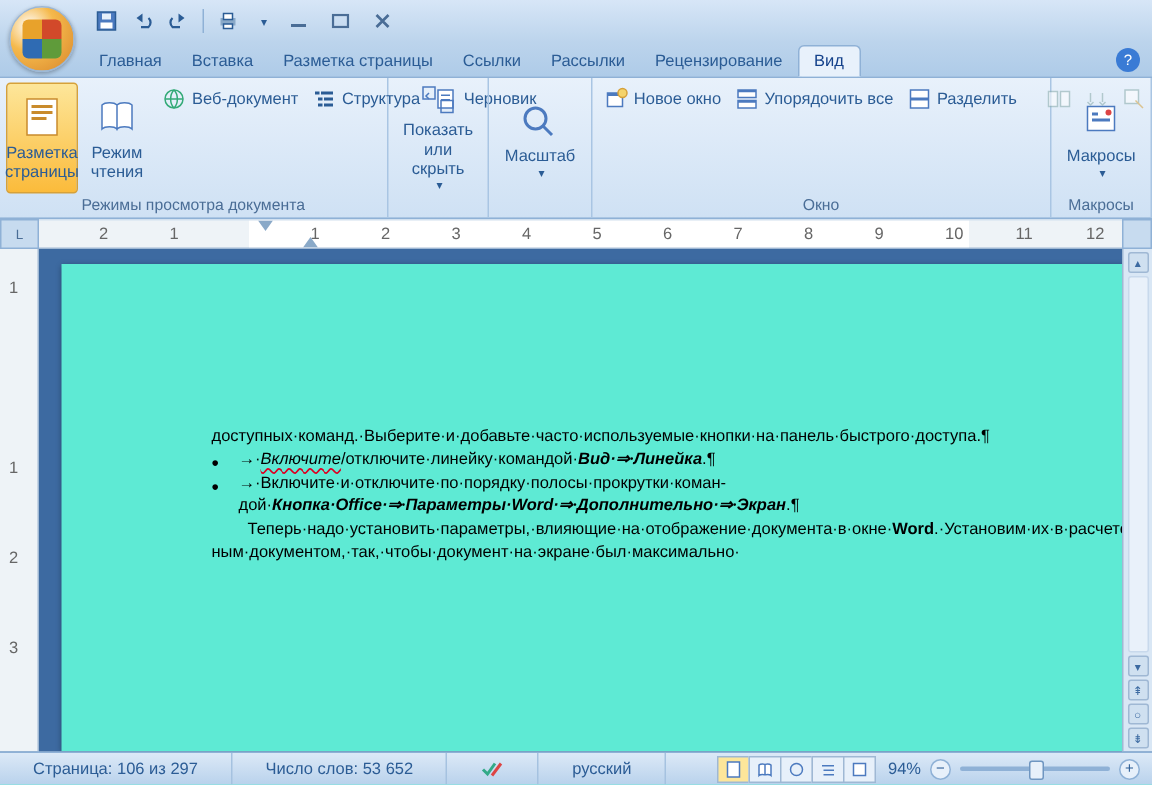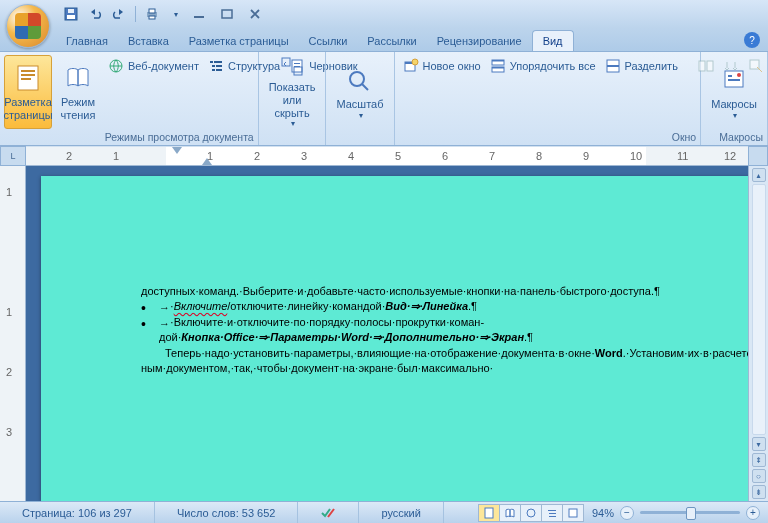--- a/index.html
+++ b/index.html
@@ -21,21 +21,21 @@
   
   .tabstrip { height:24px; display:flex; align-items:flex-end; padding-left:56px; gap:0; background:linear-gradient(#bcd4ec,#aecbe8); border-bottom:1px solid #8fb1d6; position:relative; }
   .tab { padding:4px 10px 4px; color:#2b5c95; cursor:pointer; border-top-left-radius:4px; border-top-right-radius:4px; }
   .tab.active { background:#e8f1fb; border:1px solid #8fb1d6; border-bottom:none; color:#15428b; font-weight:normal; }
   .help-icon { position:absolute; right:8px; top:4px; width:16px; height:16px; border-radius:50%; background:#3a7bd5; color:#fff; display:flex; align-items:center; justify-content:center; font-size:10px; }
 
   
   .ribbon { height:94px; background:linear-gradient(#e8f1fb,#cfe1f4); display:flex; border-bottom:1px solid #8fb1d6; }
   .group { border-right:1px solid #a9c5e3; display:flex; flex-direction:column; padding:3px 4px 0; }
   .group-body { flex:1; display:flex; align-items:flex-start; gap:2px; }
-  .group-label { text-align:right; color:#4a6d96; font-size:10.5px; padding:2px 0; white-space:nowrap; }
+  .group-label { text-align:center; color:#4a6d96; font-size:10.5px; padding:2px 0; white-space:nowrap; }
   .bigbtn { display:flex; flex-direction:column; align-items:center; justify-content:center; padding:2px 6px; border-radius:3px; min-width:48px; height:74px; color:#2b5c95; text-align:center; line-height:1.15; cursor:pointer; }
   .bigbtn.active { background:linear-gradient(#fde69a,#fbbb3b); border:1px solid #d6a13a; }
   .bigbtn .ic { width:32px; height:32px; margin-bottom:2px; display:flex; align-items:center; justify-content:center; }
   .smallbtnrow { display:flex; gap:1px; }
   .smallbtn { display:flex; align-items:center; gap:4px; padding:2px 4px; color:#2b5c95; cursor:pointer; height:22px; white-space:nowrap; }
   .smallbtn .ic { width:16px; height:16px; display:flex; align-items:center; justify-content:center; }
   .dd { font-size:8px; margin-left:2px; color:#2b5c95; }
 
   
   .workarea { position:absolute; top:146px; bottom:22px; left:0; right:0; background:#3d6aa1; display:flex; flex-direction:column; }

